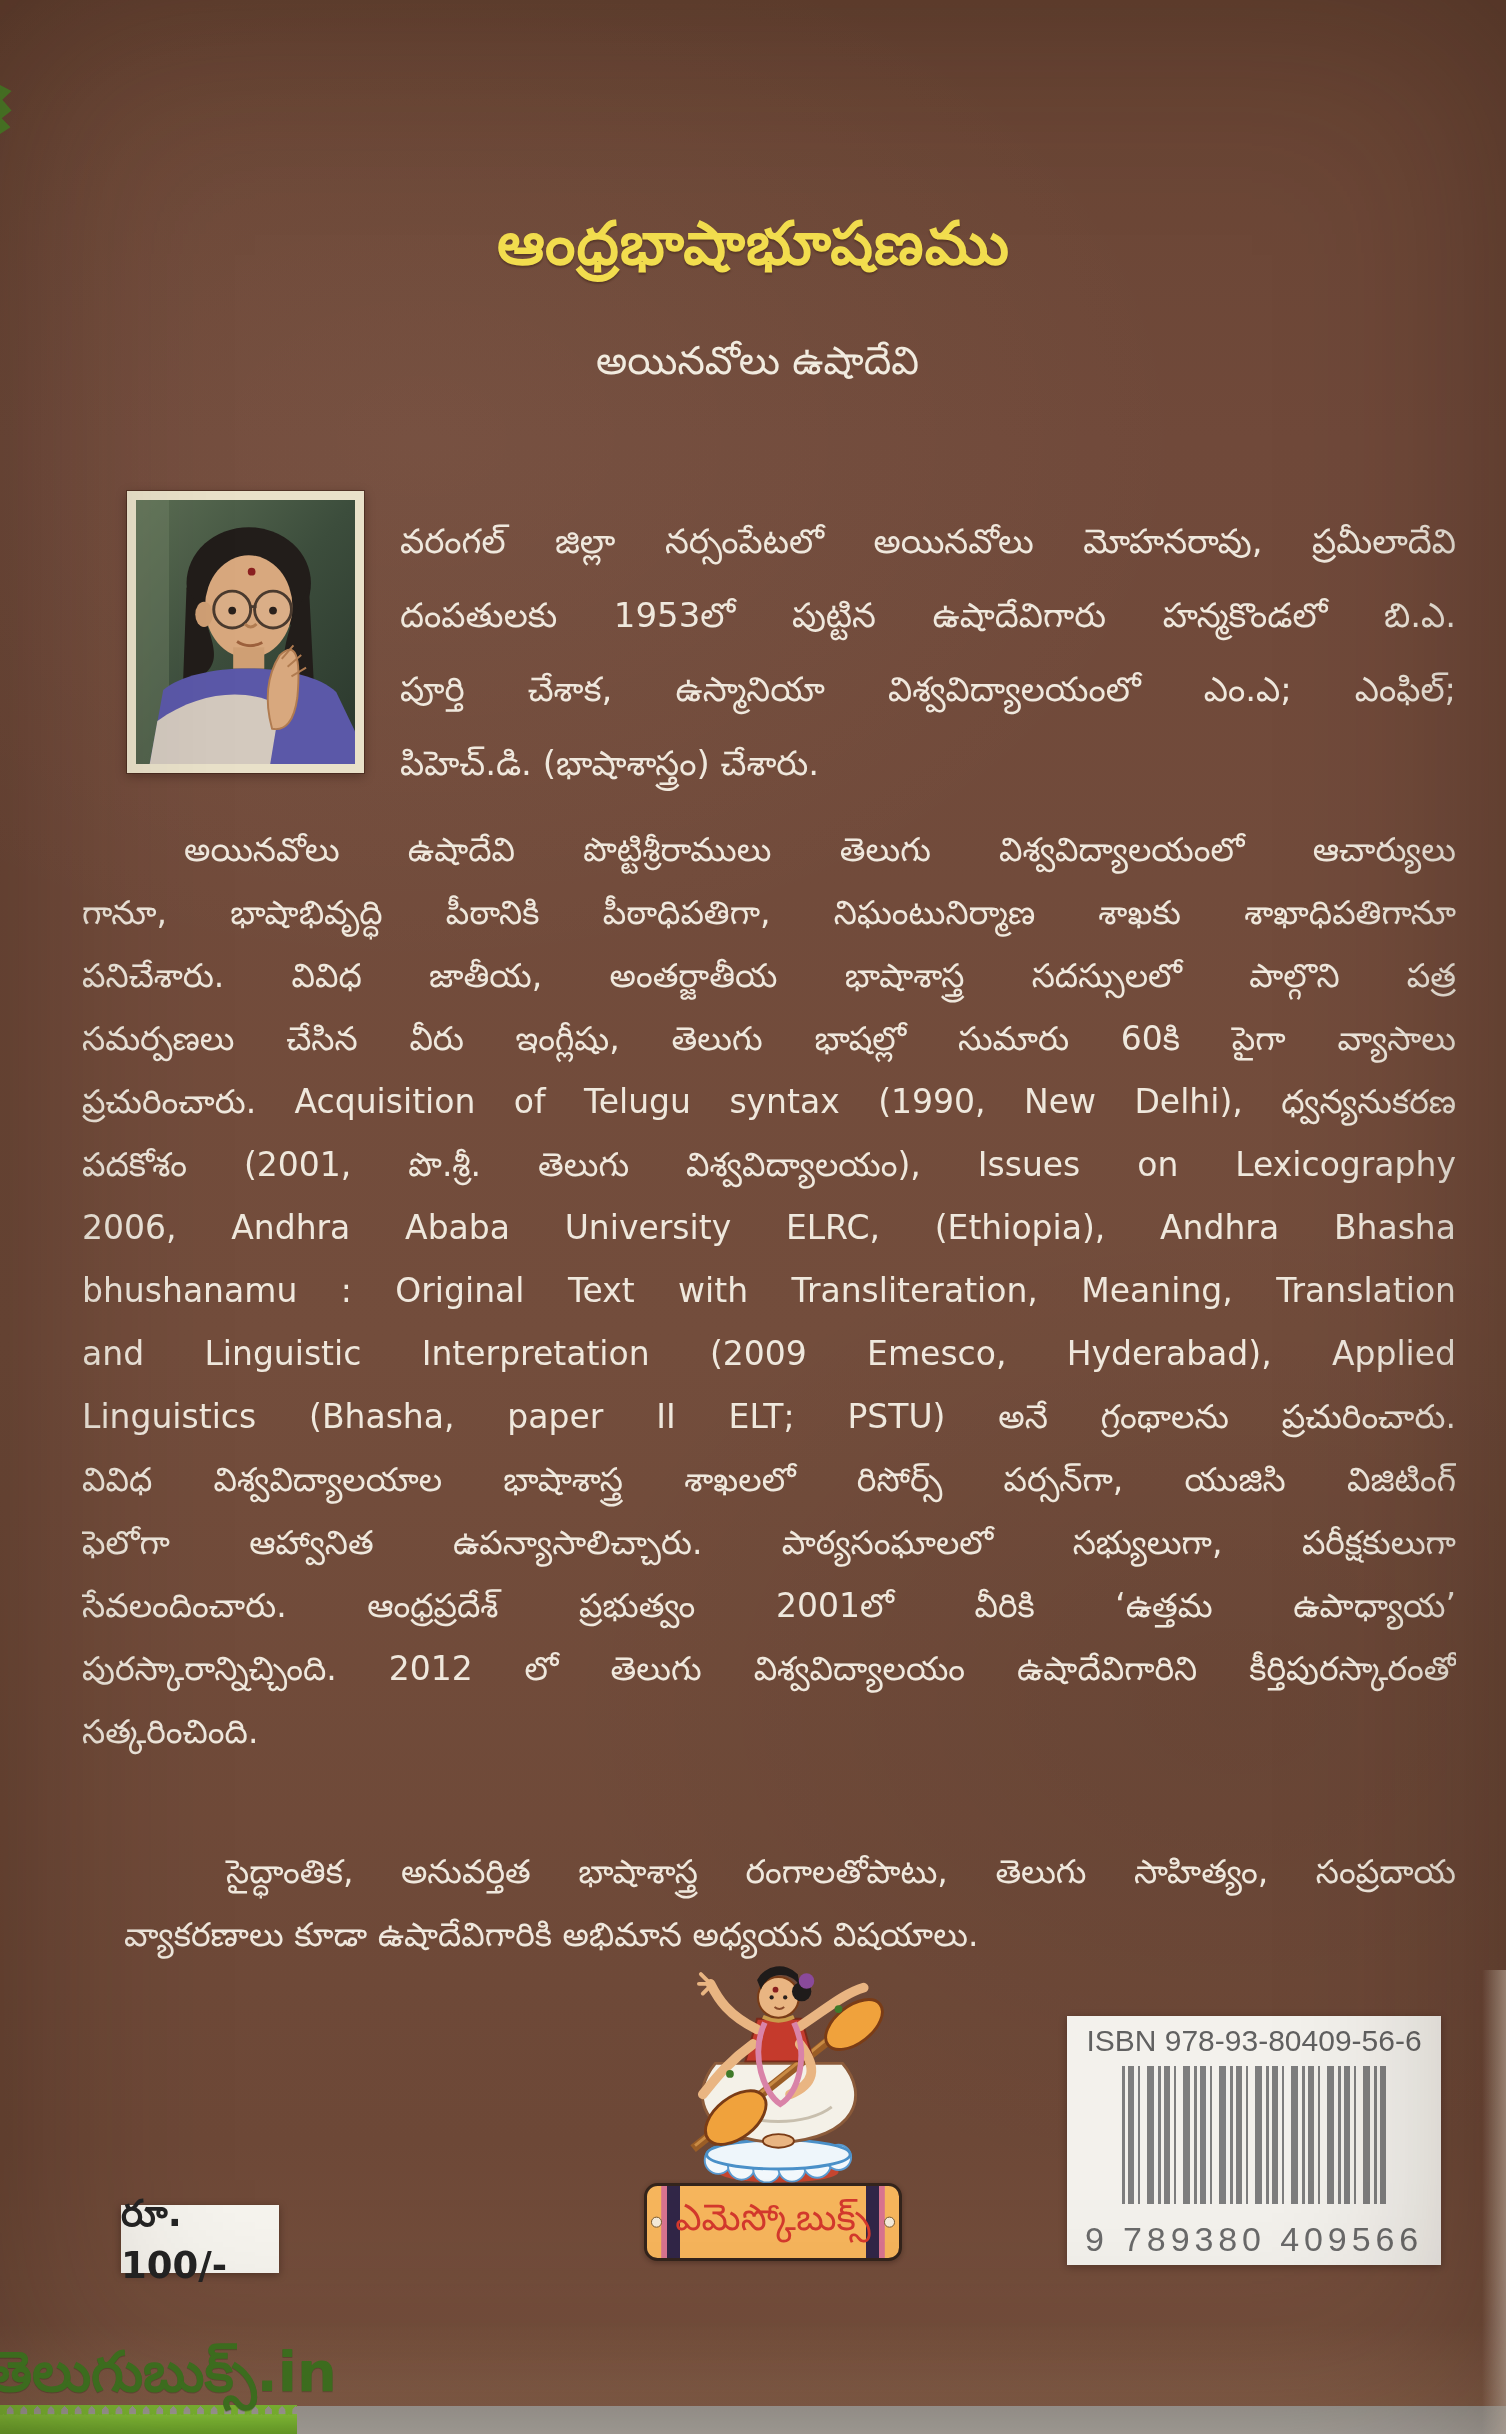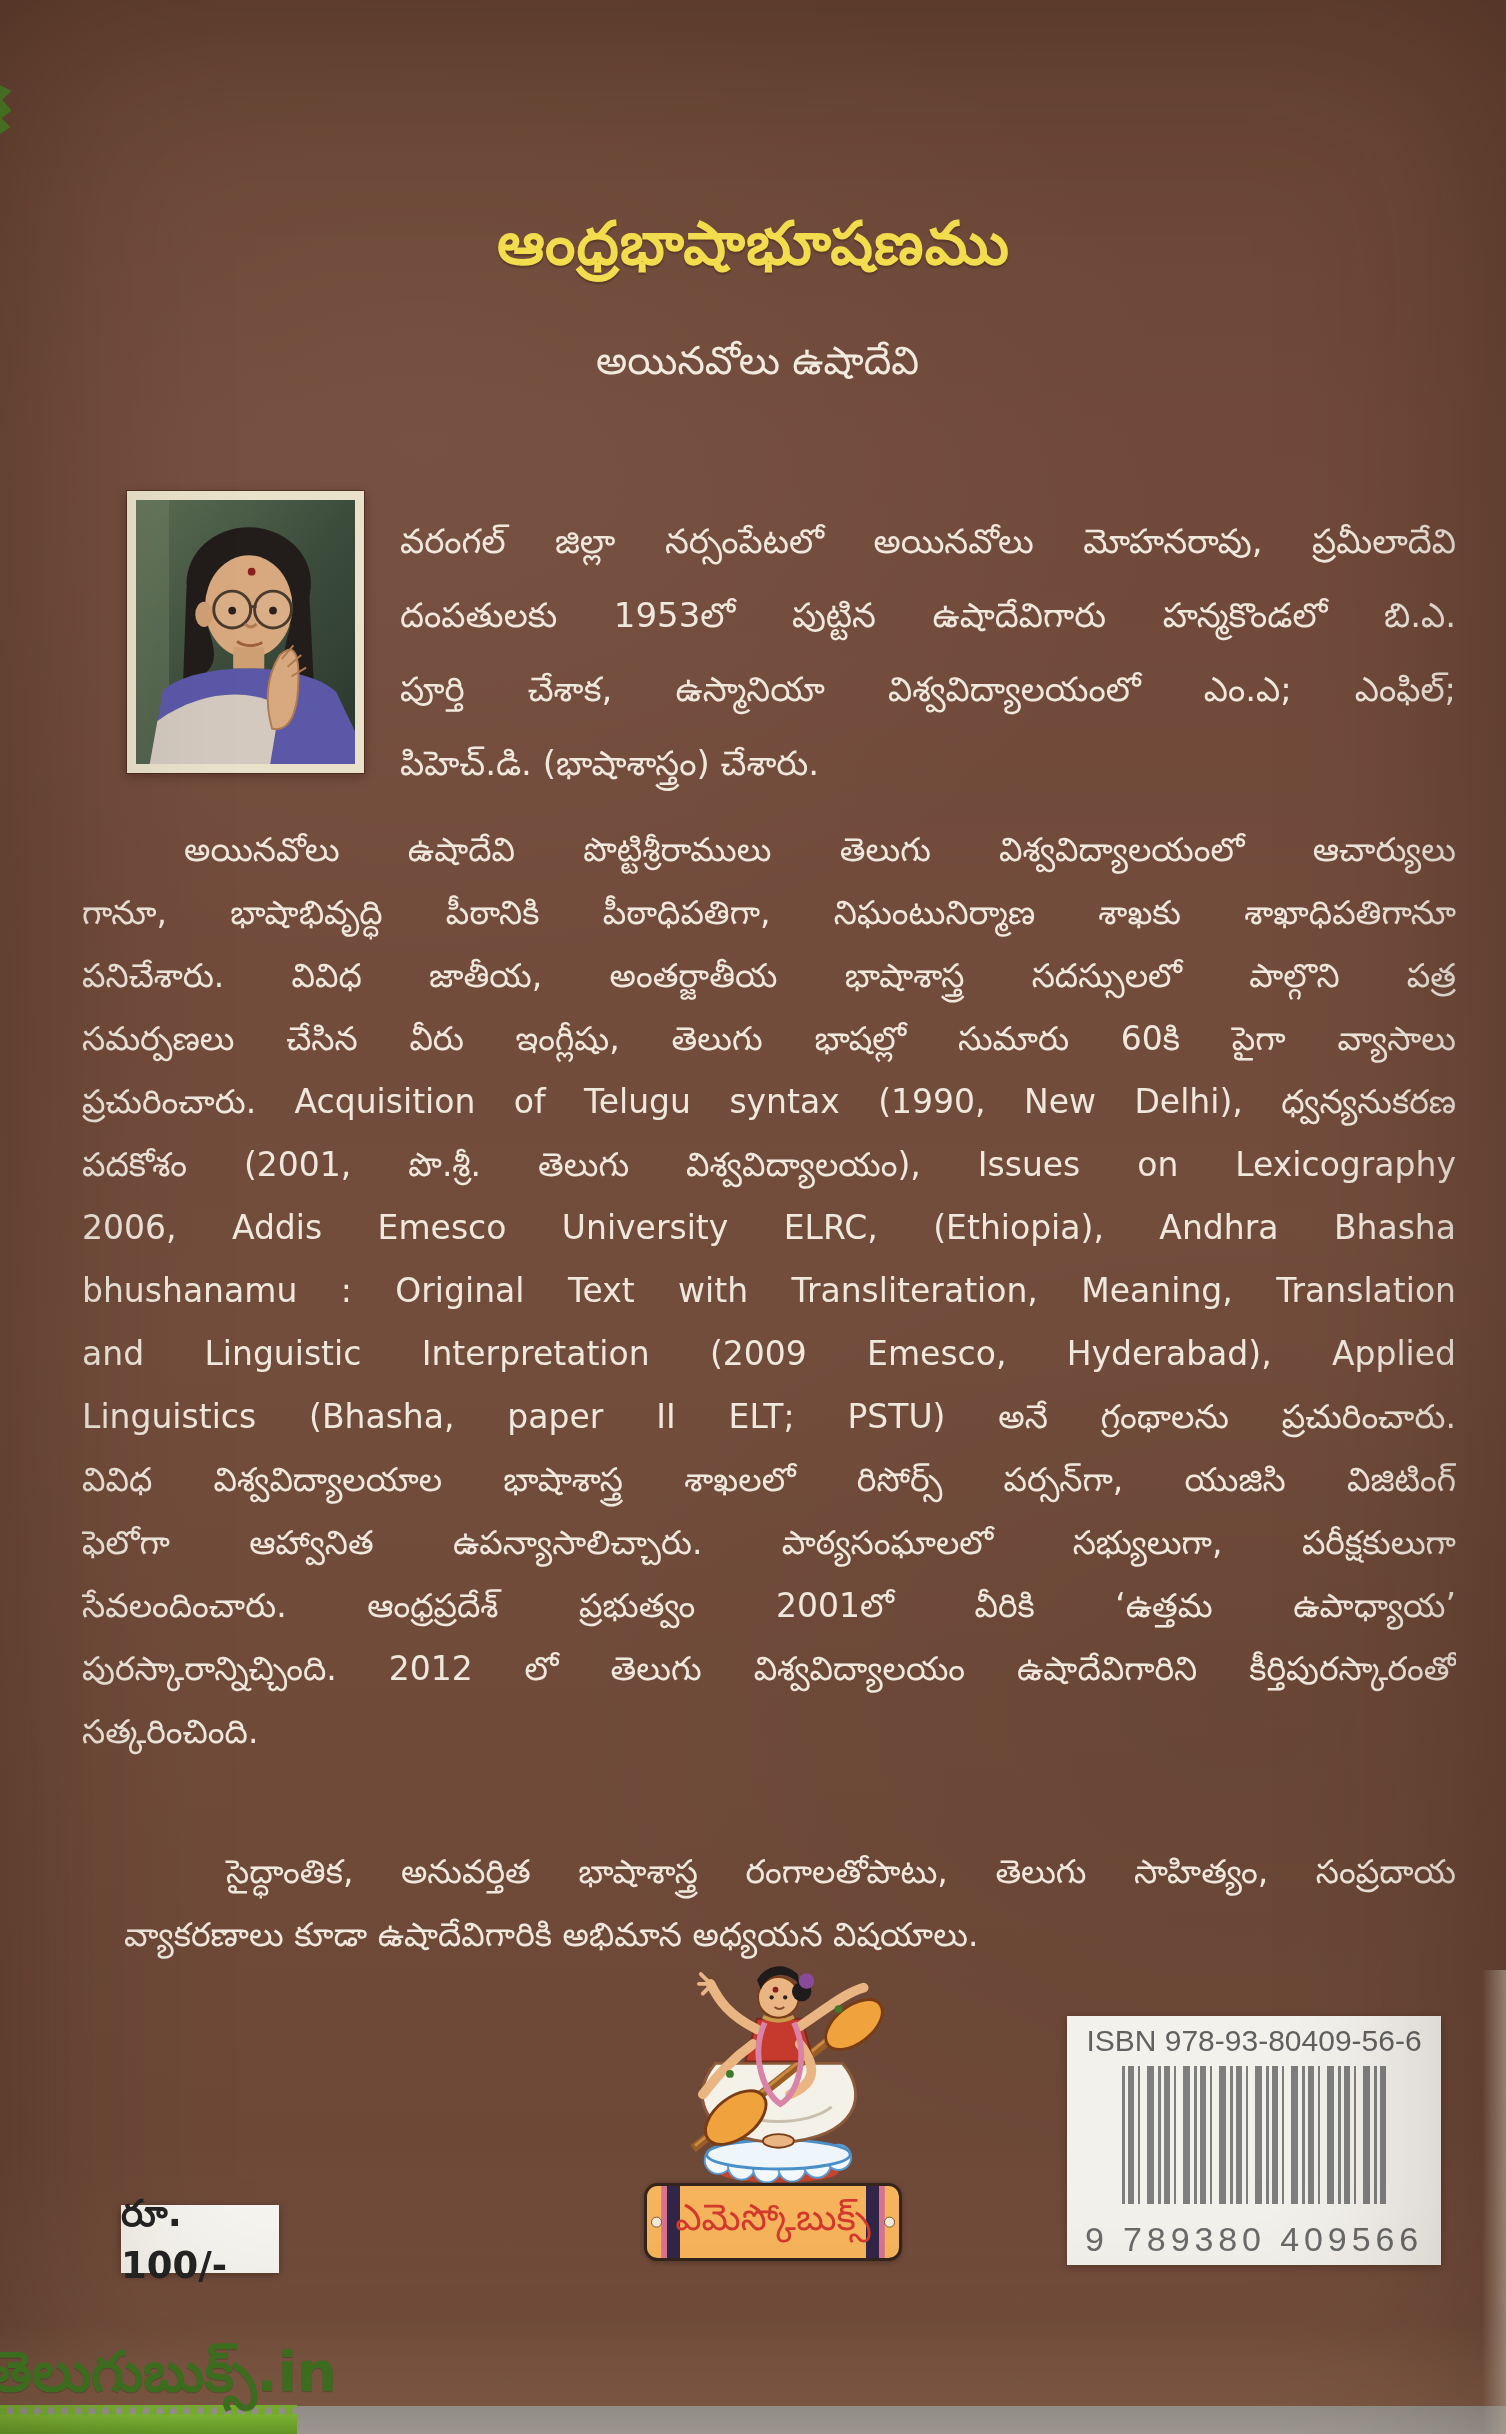--- a/index.html
+++ b/index.html
@@ -145,21 +145,21 @@
     <div class="line last">పిహెచ్.డి. (భాషాశాస్త్రం) చేశారు.</div>
   </div>
 
   <div class="para p2">
     <div class="line indent">అయినవోలు ఉషాదేవి పొట్టిశ్రీరాములు తెలుగు విశ్వవిద్యాలయంలో ఆచార్యులు</div>
     <div class="line">గానూ, భాషాభివృద్ధి పీఠానికి పీఠాధిపతిగా, నిఘంటునిర్మాణ శాఖకు శాఖాధిపతిగానూ</div>
     <div class="line">పనిచేశారు. వివిధ జాతీయ, అంతర్జాతీయ భాషాశాస్త్ర సదస్సులలో పాల్గొని పత్ర</div>
     <div class="line">సమర్పణలు చేసిన వీరు ఇంగ్లీషు, తెలుగు భాషల్లో సుమారు 60కి పైగా వ్యాసాలు</div>
     <div class="line">ప్రచురించారు. Acquisition of Telugu syntax (1990, New Delhi), ధ్వన్యనుకరణ</div>
     <div class="line">పదకోశం (2001, పొ.శ్రీ. తెలుగు విశ్వవిద్యాలయం), Issues on Lexicography</div>
-    <div class="line">2006, Addis Emesco University ELRC, (Ethiopia), Andhra Bhasha</div>
+    <div class="line">2006, Andhra Ababa University ELRC, (Ethiopia), Andhra Bhasha</div>
     <div class="line">bhushanamu : Original Text with Transliteration, Meaning, Translation</div>
     <div class="line">and Linguistic Interpretation (2009 Emesco, Hyderabad), Applied</div>
     <div class="line">Linguistics (Bhasha, paper II ELT; PSTU) అనే గ్రంథాలను ప్రచురించారు.</div>
     <div class="line">వివిధ విశ్వవిద్యాలయాల భాషాశాస్త్ర శాఖలలో రిసోర్స్ పర్సన్‌గా, యుజిసి విజిటింగ్</div>
     <div class="line">ఫెలోగా ఆహ్వానిత ఉపన్యాసాలిచ్చారు. పాఠ్యసంఘాలలో సభ్యులుగా, పరీక్షకులుగా</div>
     <div class="line">సేవలందించారు. ఆంధ్రప్రదేశ్ ప్రభుత్వం 2001లో వీరికి ‘ఉత్తమ ఉపాధ్యాయ’</div>
     <div class="line">పురస్కారాన్నిచ్చింది. 2012 లో తెలుగు విశ్వవిద్యాలయం ఉషాదేవిగారిని కీర్తిపురస్కారంతో</div>
     <div class="line last">సత్కరించింది.</div>
   </div>
 

